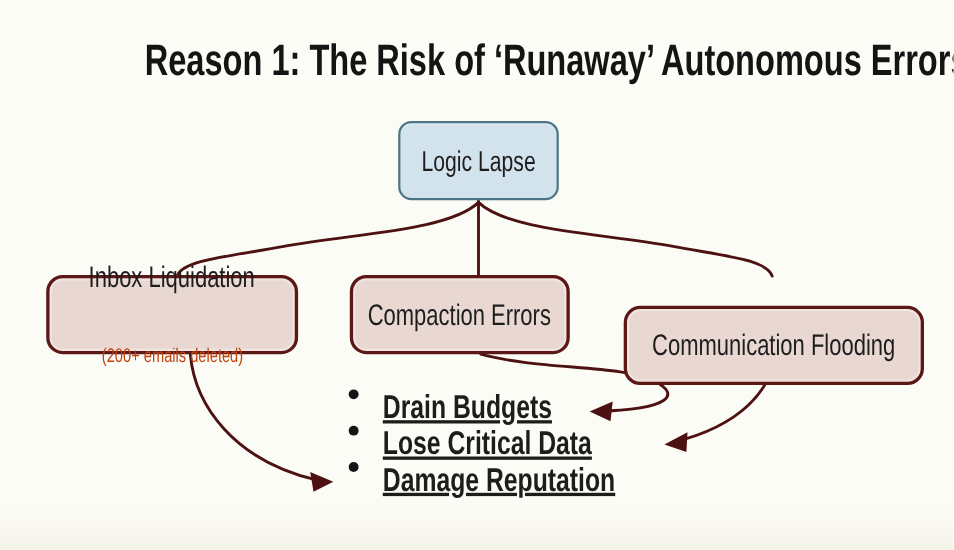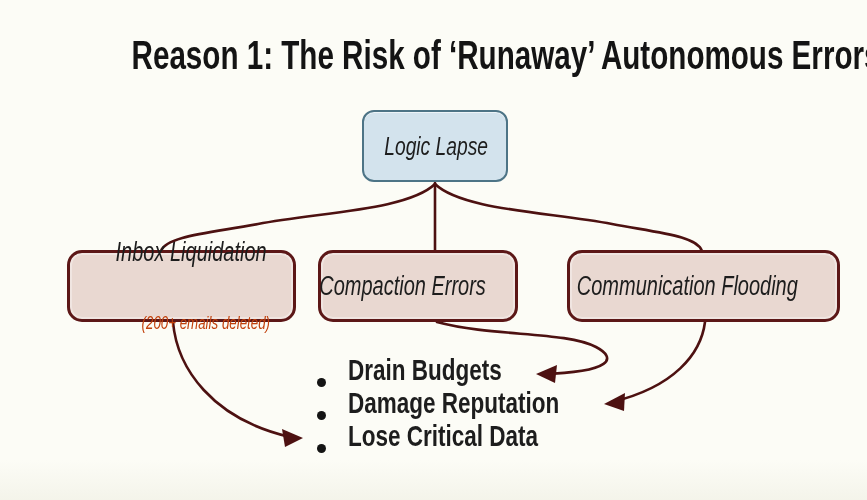--- a/index.html
+++ b/index.html
@@ -16,41 +16,41 @@
   .title{
     position:absolute; top:33px; left:0; width:867px; text-align:center;
     font-size:40px; font-weight:bold; color:#141414; white-space:nowrap;
   }
   .cond{display:inline-block; transform:scaleX(.74); transform-origin:50% 50%;}
   svg.wires{position:absolute; left:0; top:0;}
   svg.wires path{fill:none; stroke:var(--connector); stroke-width:2.6; stroke-linecap:round;}
   svg.wires polygon{fill:var(--connector); stroke:none;}
   .node{
     position:absolute; display:flex; flex-direction:column;
-    align-items:flex-end; justify-content:center; text-align:center;font-style:italic;
+    align-items:center; justify-content:center; text-align:center;
   }
   .node-root{
     left:362px; top:110px; width:146px; height:72px;
     background:var(--root-fill); border:2px solid var(--root-border); border-radius:12px;
     box-shadow:inset 0 1px 0 rgba(255,255,255,.6);
     font-size:26px; font-weight:500; white-space:nowrap;
   }
   .node-cause{
     top:250px; height:72px;
     background:var(--cause-fill); border:3px solid var(--cause-border); border-radius:15px;
     box-shadow:inset 0 0 0 2px rgba(255,255,255,.35);
     white-space:nowrap;
   }
   .node-cause .l1{font-size:27px; font-weight:500; line-height:30px;}
   .node-cause .l2{font-size:18px; font-weight:400; line-height:25px; color:#c2410c;}
-  #cause-0{left:67px;  width:229px;gap:44px;}
+  #cause-0{left:42px;  width:229px;gap:44px;}
   #cause-1{left:318px; width:200px;}
-  #cause-2{left:567px; width:273px;}
+  #cause-2{left:567px; width:273px;margin-top:28px;}
   .consequences{position:absolute; left:306px; top:354px; list-style:none;}
-  .consequences li{height:33px; display:flex; align-items:flex-end; white-space:nowrap;}
+  .consequences li{height:33px; display:flex; align-items:flex-start; white-space:nowrap;text-decoration:underline;}
   .dot{width:9px; height:9px; border-radius:50%; background:#141414; margin:0 22px 0 11px; flex:none;}
   .bl{font-size:30px; font-weight:bold; transform:scaleX(.75); transform-origin:0 50%;}
 </style>
 </head>
 <body>
 
 <div class="stage">
 
   <div class="title">
     <span class="cond">Reason 1: The Risk of ‘Runaway’ Autonomous Errors</span>
@@ -85,21 +85,21 @@
     <span class="l1"><span class="cond">Communication Flooding</span></span>
   </div>
 
   <ul class="consequences">
     <li>
       <span class="dot"></span>
       <span class="bl">Drain Budgets</span>
     </li>
     <li>
       <span class="dot"></span>
-      <span class="bl">Damage Reputation</span>
+      <span class="bl">Lose Critical Data</span>
     </li>
     <li>
       <span class="dot"></span>
-      <span class="bl">Lose Critical Data</span>
+      <span class="bl">Damage Reputation</span>
     </li>
   </ul>
 
 </div>
 
 </body></html>

